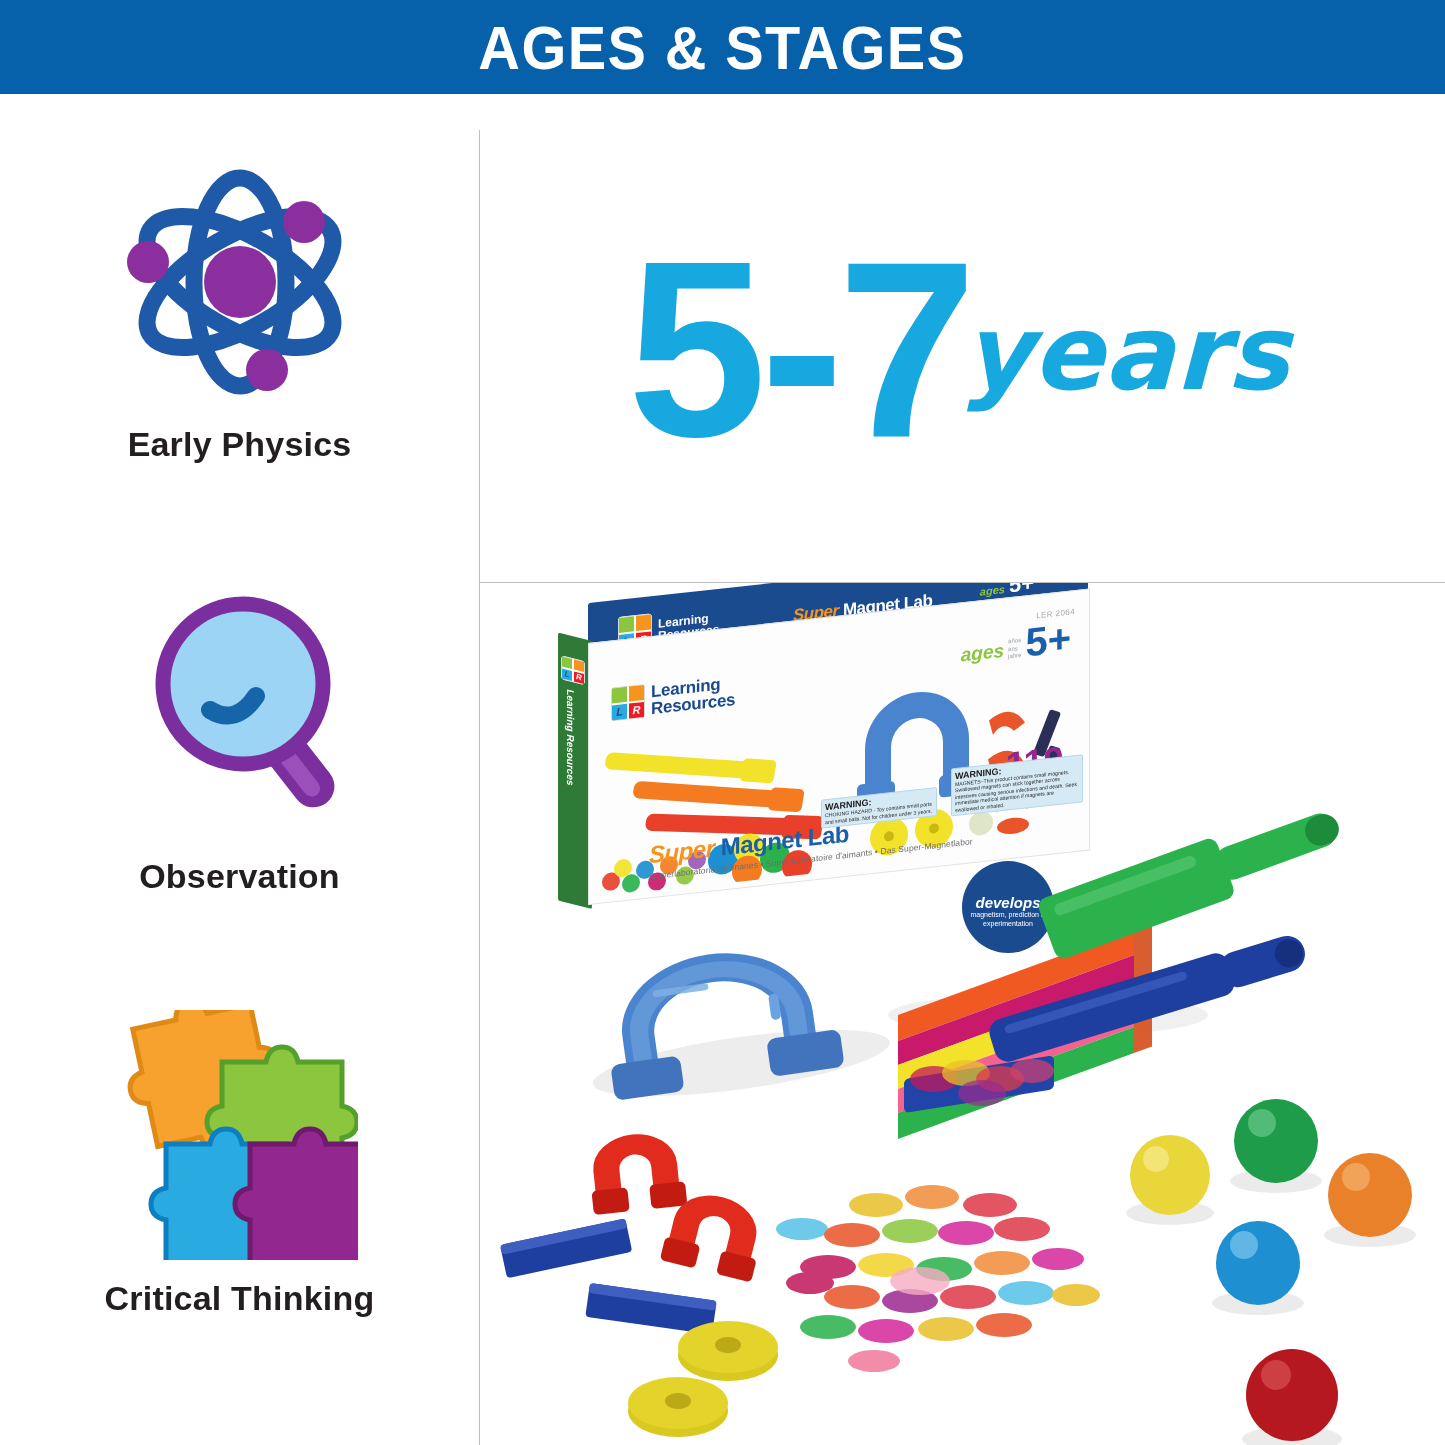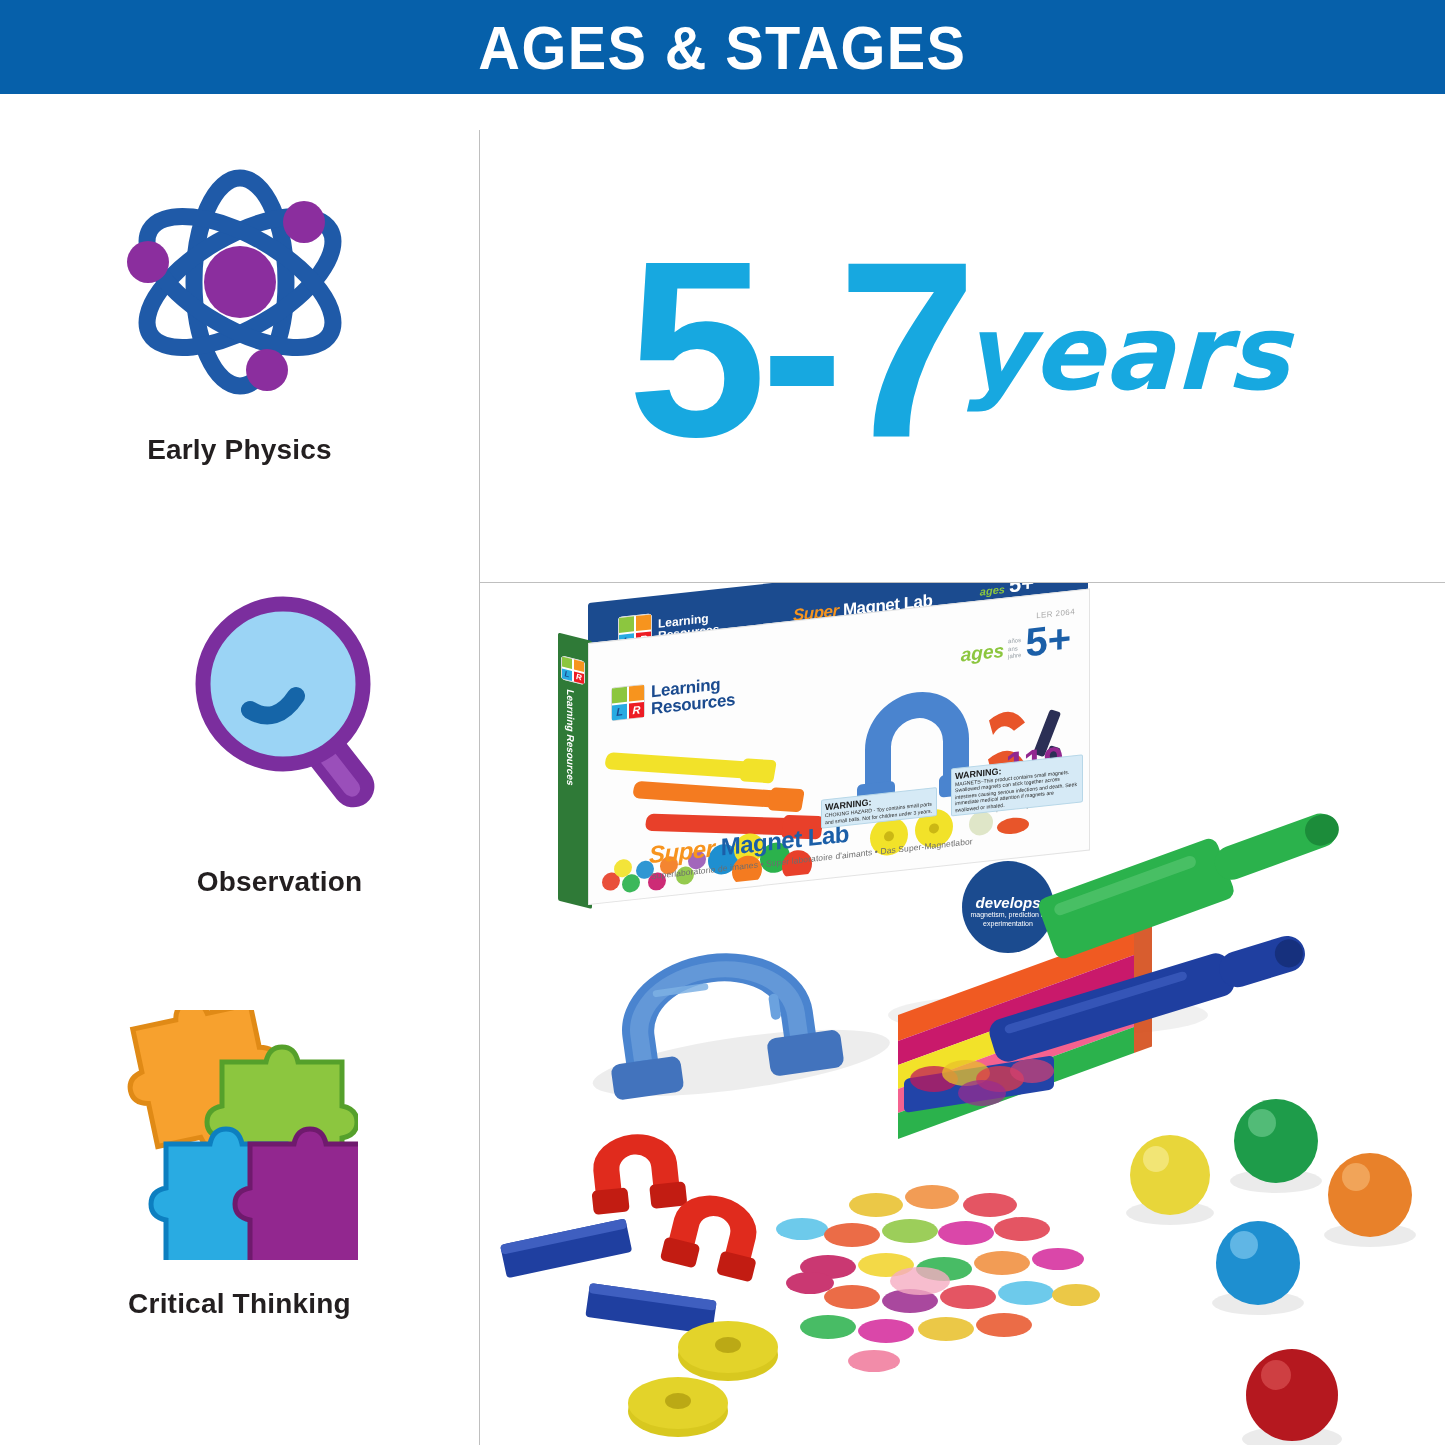--- a/index.html
+++ b/index.html
@@ -14,24 +14,24 @@
 
   
   .v-divide{position:absolute;left:479px;top:130px;width:1px;height:1315px;background:#bfbfbf;}
   .h-divide{position:absolute;left:479px;top:582px;width:966px;height:1px;background:#bfbfbf;}
 
   
   .rail{position:absolute;left:0;top:130px;width:479px;height:1315px;}
   .feature{position:absolute;left:0;width:479px;display:flex;flex-direction:column;
            align-items:center;}
   .feature-icon{display:block;}
-  .feature-label{margin-top:23px;text-align:center;color:#231f20;font-weight:bold;
-                 font-size:28px;line-height:1.18;letter-spacing:.2px;}
+  .feature-label{margin-top:14px;text-align:center;color:#231f20;font-weight:bold;
+                 font-size:34px;line-height:1.18;letter-spacing:.2px;}
   #feat-0{top:28px;}
-  #feat-1{top:462px;padding-left:40px;}
+  #feat-1{top:462px;}
   #feat-2{top:880px;}
 
   
   .age-panel{position:absolute;left:480px;top:130px;width:965px;height:452px;
              display:flex;flex-direction:row;align-items:center;justify-content:center;}
   .age-range{color:#17a8e0;font-size:250px;font-weight:bold;line-height:.82;
              letter-spacing:-6px;margin-top:-14px;}
   .age-unit{color:#17a8e0;font-size:104px;line-height:1;margin-top:-6px;
             font-family:"DejaVu Sans",sans-serif;font-style:italic;font-weight:bold;
             letter-spacing:1px;transform:skewX(-4deg);}

